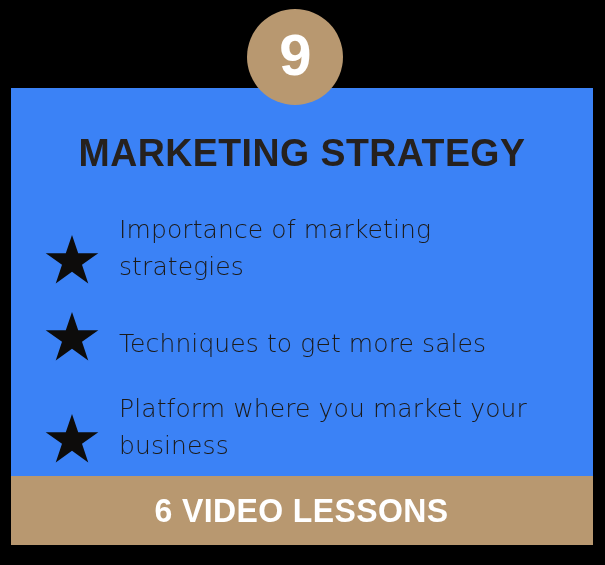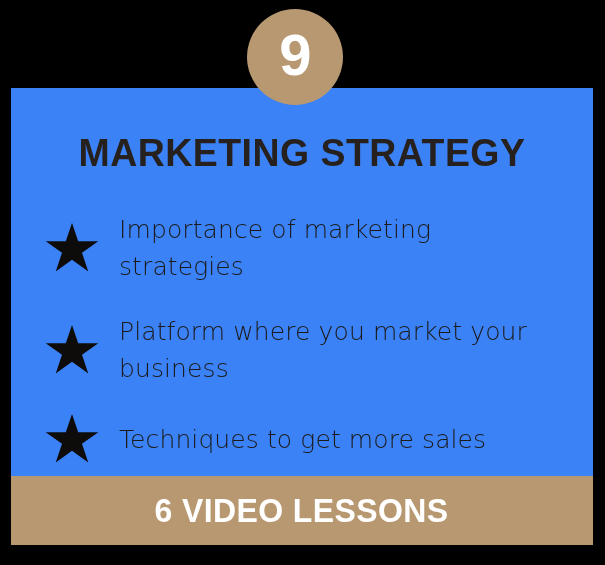--- a/index.html
+++ b/index.html
@@ -77,21 +77,21 @@
   
   #bullets {
     position: absolute;
     left: 33px;
     top: 122px;
     width: 530px;
   }
   .bullet-row {
     position: relative;
     display: flex;
-    align-items: center;
+    align-items: flex-end;
     margin-bottom: 27px;
     min-height: 50px;
   }
   .star-icon {
     flex: 0 0 auto;
     width: 56px;
     height: 50px;
     display: block;
   }
   .bullet-text {
@@ -148,28 +148,28 @@
         <svg class="star-icon" viewBox="0 0 100 95">
           <polygon points="50,0 61.8,34.5 100,34.5 69,56.5 80.9,92 50,70 19.1,92 31,56.5 0,34.5 38.2,34.5" fill="#0D0C0B"></polygon>
         </svg>
         <div class="bullet-text">Importance of marketing strategies</div>
       </div>
 
       <div class="bullet-row">
         <svg class="star-icon" viewBox="0 0 100 95">
           <polygon points="50,0 61.8,34.5 100,34.5 69,56.5 80.9,92 50,70 19.1,92 31,56.5 0,34.5 38.2,34.5" fill="#0D0C0B"></polygon>
         </svg>
-        <div class="bullet-text">Platform where you market your business</div>
+        <div class="bullet-text">Techniques to get more sales</div>
       </div>
 
       <div class="bullet-row">
         <svg class="star-icon" viewBox="0 0 100 95">
           <polygon points="50,0 61.8,34.5 100,34.5 69,56.5 80.9,92 50,70 19.1,92 31,56.5 0,34.5 38.2,34.5" fill="#0D0C0B"></polygon>
         </svg>
-        <div class="bullet-text">Techniques to get more sales</div>
+        <div class="bullet-text">Platform where you market your business</div>
       </div>
 
     </div>
 
     <div id="footer">
       <span id="footer-label">6 VIDEO LESSONS</span>
     </div>
 
   </div>
 </div>

